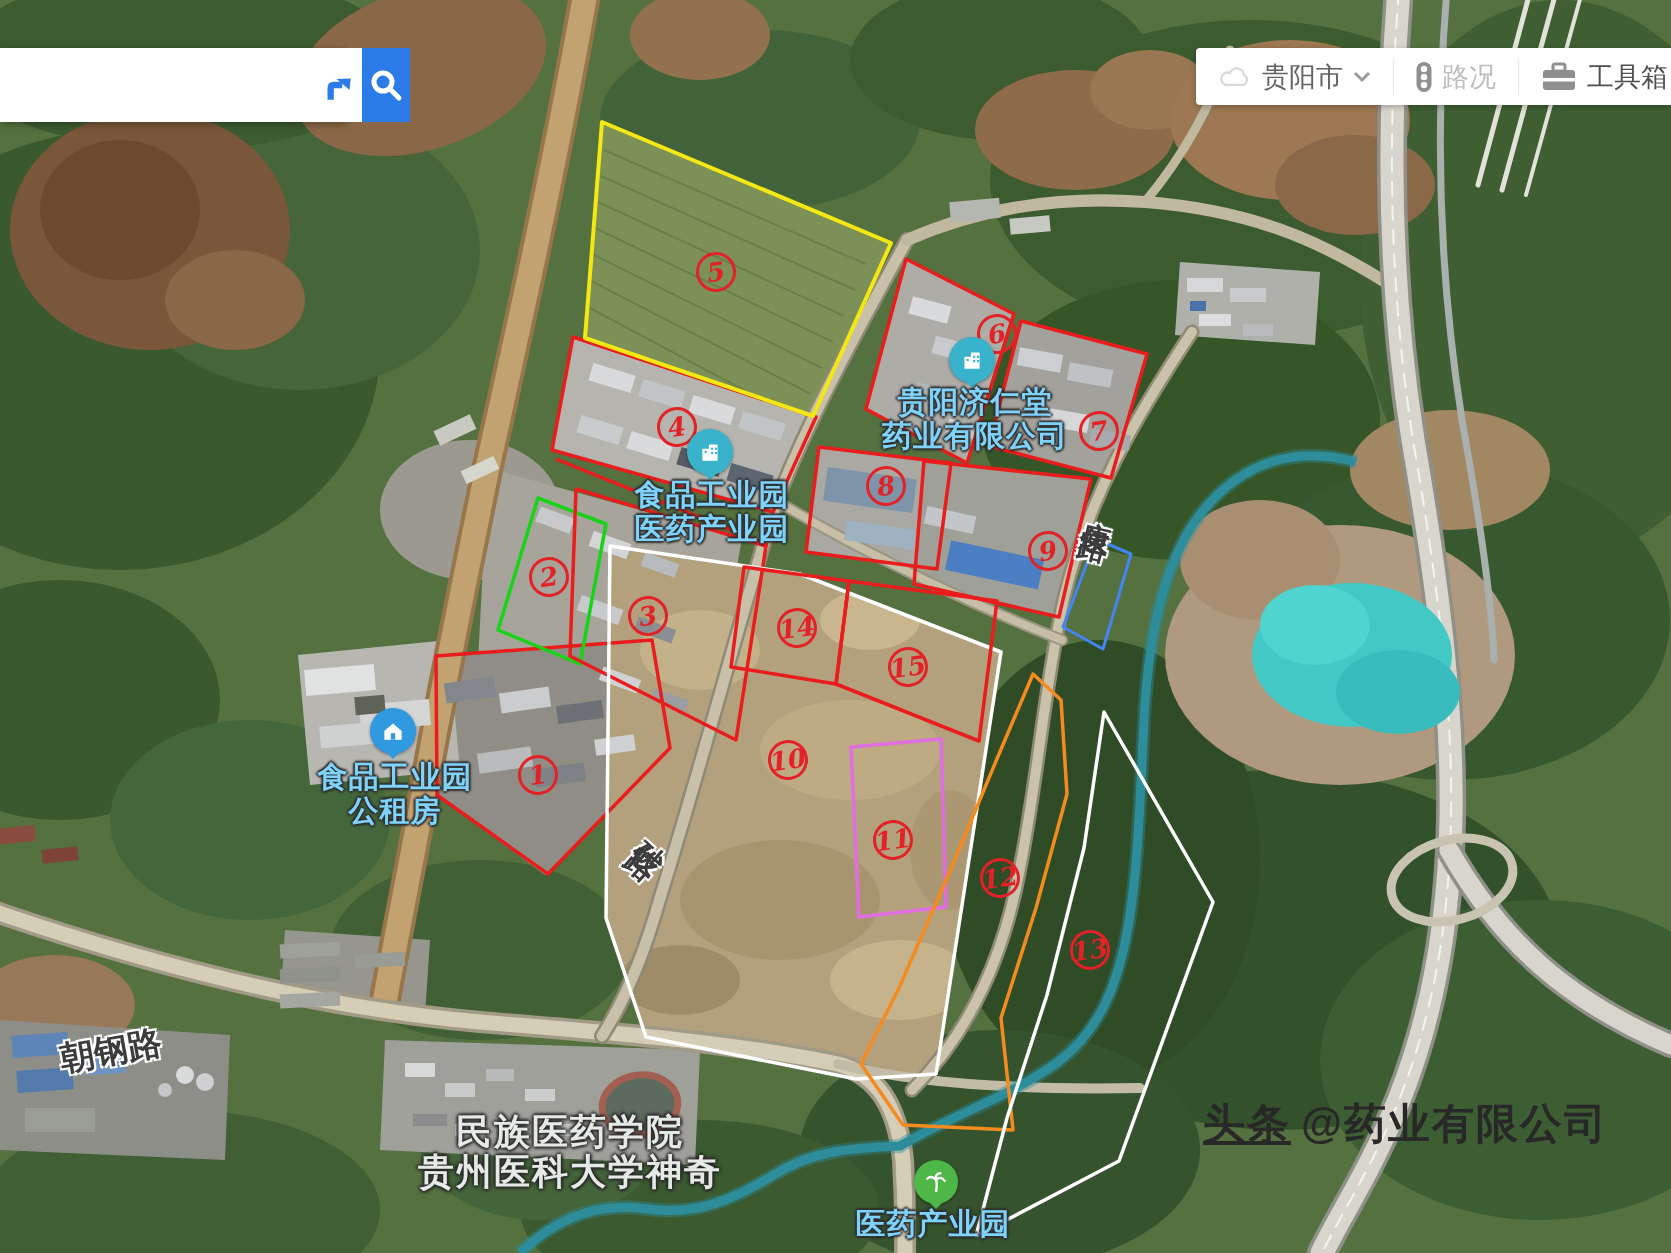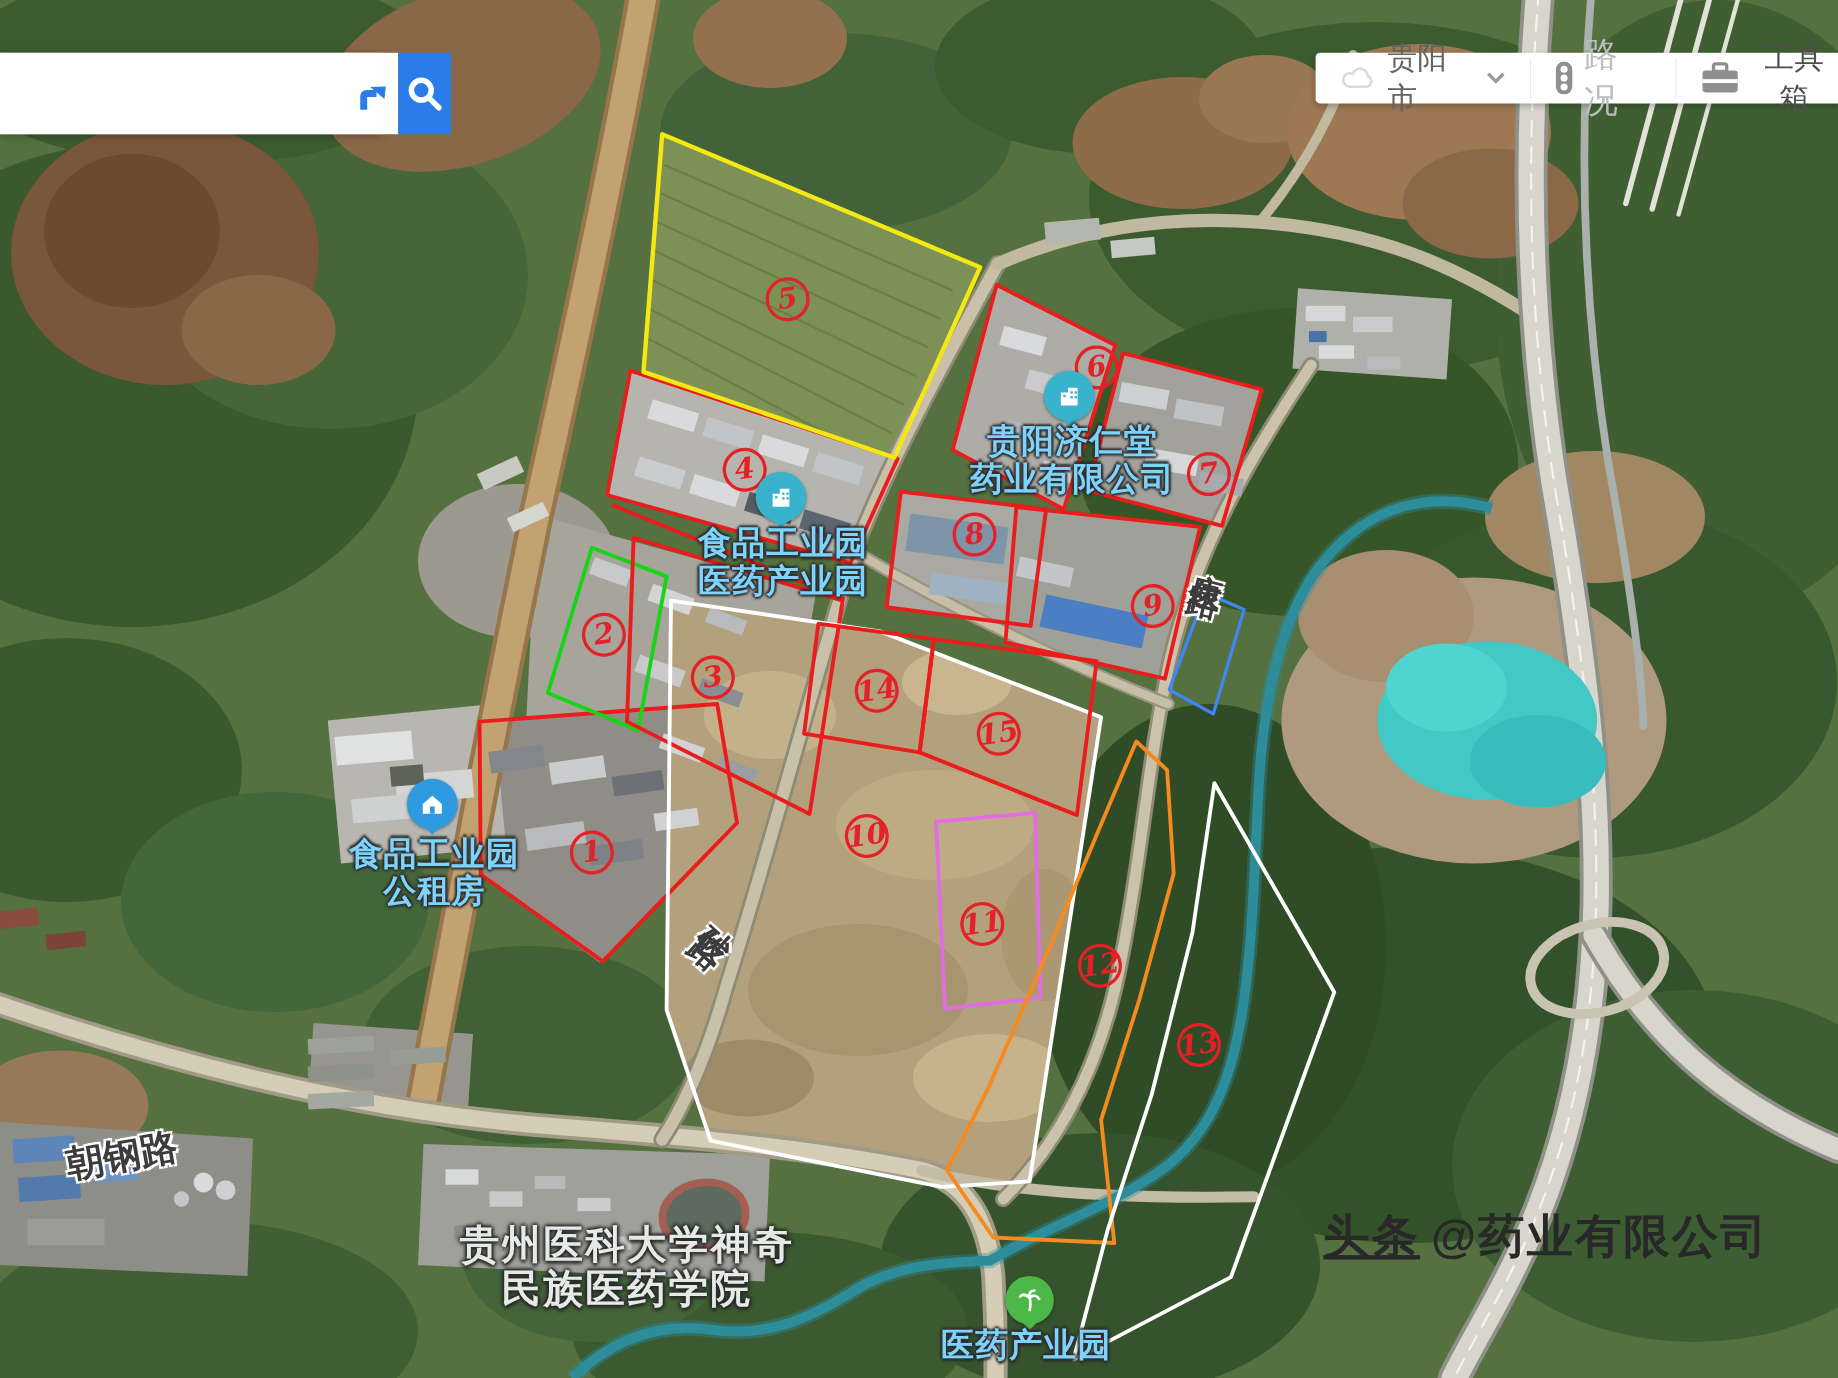--- a/index.html
+++ b/index.html
@@ -11,26 +11,26 @@
   .searchbar{position:absolute;left:0;top:48px;width:348px;height:74px;display:flex;
              background:#fff;box-shadow:0 2px 8px rgba(0,0,0,.35);}
   .searchbar input{flex:0 0 160px;border:none;outline:none;font-size:22px;padding:0 12px;
                    font-family:inherit;color:#333;}
   .sb-divider{width:1px;background:#e3e3e3;margin:12px 0;}
   .route-btn{width:77px;border:none;background:#fff;display:flex;align-items:center;
              justify-content:center;cursor:pointer;}
   .search-btn{width:110px;border:none;background:#2b7ce9;display:flex;align-items:center;
               justify-content:center;cursor:pointer;}
 
-  .topbar{position:absolute;left:1196px;top:48px;width:475px;height:46px;background:#fff;
+  .topbar{position:absolute;left:1196px;top:48px;width:475px;height:57px;background:#fff;
           border-radius:4px 0 0 4px;box-shadow:0 2px 6px rgba(0,0,0,.25);
           display:flex;align-items:center;padding-left:22px;box-sizing:border-box;}
   .tb-item{display:flex;align-items:center;gap:10px;cursor:pointer;}
   .tb-city{color:#636363;font-size:27px;}
-  .tb-traffic{color:#bdbdbd;font-size:31px;}
+  .tb-traffic{color:#bdbdbd;font-size:27px;}
   .tb-tool{color:#4f4f4f;font-size:27px;text-align:center;}
   .tb-div{width:1px;height:36px;background:#e8e8e8;margin:0 22px;}
 
   
   .num{position:absolute;width:40px;height:40px;border:3px solid #e32126;border-radius:50%;
        color:#e32126;display:flex;align-items:center;justify-content:center;
        font:italic 700 26px "DejaVu Serif",serif;box-sizing:border-box;transform:rotate(-8deg);}
 
   .poi-marker{position:absolute;width:46px;height:46px;border-radius:50%;
               display:flex;align-items:center;justify-content:center;cursor:pointer;
@@ -340,22 +340,22 @@
     <svg width="24" height="24" viewBox="0 0 22 22">
       <path d="M11 20 C12 15 12 12 11 9" stroke="#fff" stroke-width="2.2" fill="none"></path>
       <path d="M11 9 C8 6 5 6 3 8 M11 9 C10 5 12 3 15 3 M11 9 C14 6 17 7 19 10" stroke="#fff" stroke-width="2.2" fill="none" stroke-linecap="round"></path>
     </svg>
   </div>
   <div class="poi-label" style="left:933px;top:1207px">
     <div>医药产业园</div>
   </div>
 
   <div class="poi-label area-label" style="left:570px;top:1112px">
+    <div>民族医药学院</div>
     <div>贵州医科大学神奇</div>
-    <div>民族医药学院</div>
   </div>
 
   <div class="road-label" style="left:60px;top:1028px;transform:rotate(-10deg)">朝钢路</div>
   <div class="road-label road-vert" style="left:648px;top:825px;transform:rotate(42deg)">砂仁路</div>
   <div class="road-label road-vert" style="left:1082px;top:498px;transform:rotate(14deg)">康仁路</div>
 
   <div class="searchbar">
     <input value="" style="">
     <div class="sb-divider"></div>
     <button class="route-btn">

